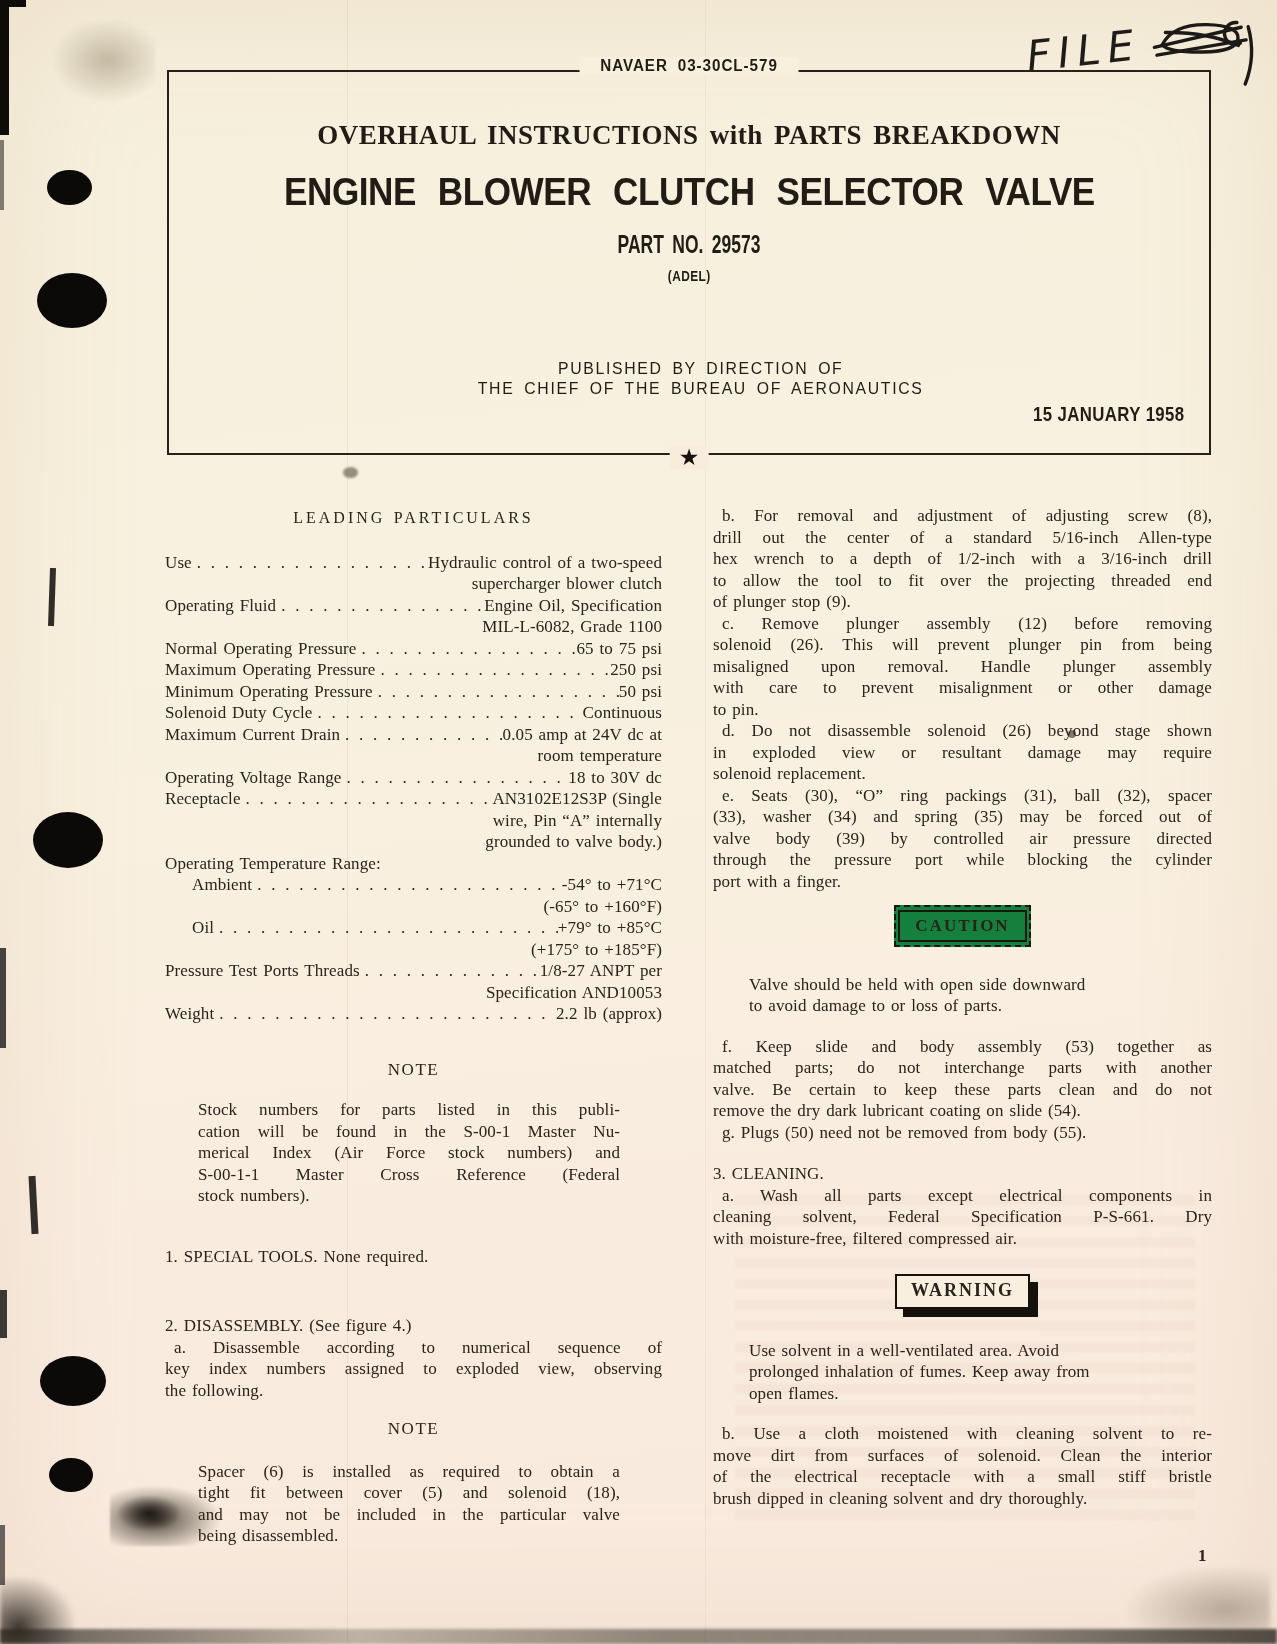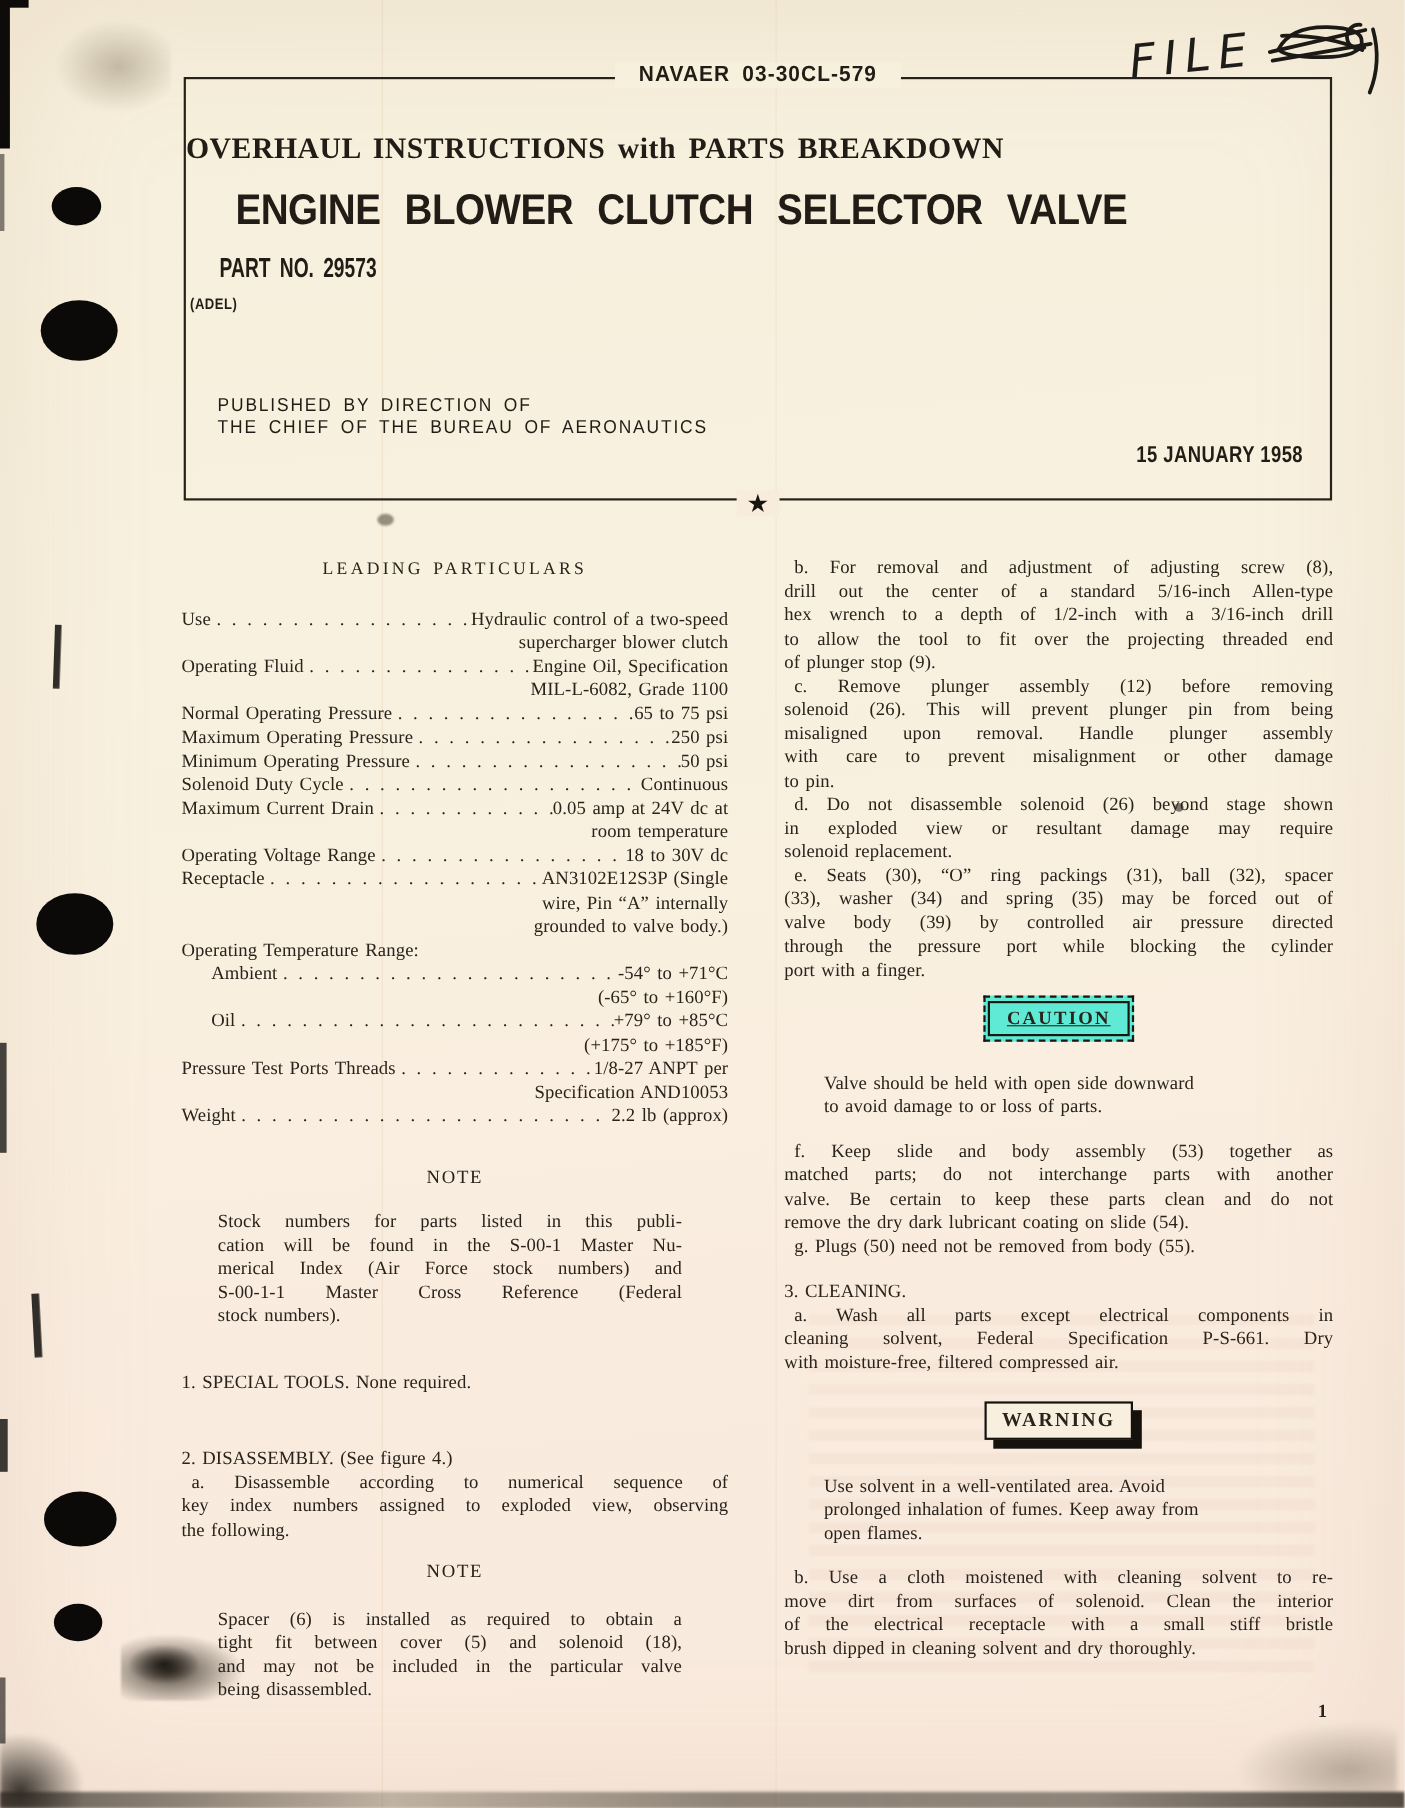--- a/index.html
+++ b/index.html
@@ -18,28 +18,28 @@
   .crease{background:rgba(196,148,104,.16);width:1px;top:0;height:1644px;}
   .ghost{background:repeating-linear-gradient(180deg,rgba(205,130,115,.055) 0 10px,rgba(205,130,115,0) 10px 21px);filter:blur(1px);}
   
   .header-box{
     position:absolute;left:167px;top:70px;width:1044px;height:385px;
     border:2.5px solid #262119;box-sizing:border-box;
   }
   .doc-number{
     position:absolute;top:-15px;left:50%;transform:translateX(-50%);
     background:#f7f0dd;padding:0 16px;white-space:nowrap;
-    font-family:"Liberation Sans","DejaVu Sans",sans-serif;font-weight:bold;font-size:20px;color:#211c15;
+    font-family:"Liberation Sans","DejaVu Sans",sans-serif;font-weight:bold;font-size:16px;color:#211c15;
   }
   .doc-number span{display:inline-block;transform:scaleX(.95);letter-spacing:1px;word-spacing:5px;}
   .star{
     position:absolute;bottom:-16px;left:50%;transform:translateX(-50%);
     background:#f8ecdd;padding:0 9px;font-size:23px;line-height:1;color:#17140f;
   }
-  .h-center{position:absolute;left:0;width:100%;color:#211c15;}
+  .h-center{position:absolute;left:0;width:100%;text-align:center;color:#211c15;}
   .h-sub{top:48px;font-weight:bold;font-size:27px;letter-spacing:.5px;word-spacing:4px;}
   .h-title{top:98px;font-family:"Liberation Sans","DejaVu Sans",sans-serif;font-weight:bold;font-size:39px;}
   .h-title span{display:inline-block;transform:scaleX(.9);word-spacing:14px;letter-spacing:-.5px;}
   .h-part{top:158px;font-family:"Liberation Sans","DejaVu Sans",sans-serif;font-weight:bold;font-size:25px;}
   .h-part span{display:inline-block;transform:scaleX(.7);word-spacing:5px;}
   .h-adel{top:196px;font-family:"Liberation Sans","DejaVu Sans",sans-serif;font-weight:bold;font-size:14px;}
   .h-adel span{display:inline-block;transform:scaleX(.85);letter-spacing:.5px;}
   .h-pub{top:287px;font-family:"Liberation Sans","DejaVu Sans",sans-serif;font-weight:normal;font-size:17px;line-height:20px;margin-left:12px;}
   .h-pub span{display:inline-block;transform:scaleX(.93);letter-spacing:1.8px;word-spacing:4px;white-space:pre-line;}
   .h-date{position:absolute;right:24px;top:330px;font-family:"Liberation Sans","DejaVu Sans",sans-serif;font-weight:bold;font-size:21px;color:#211c15;}
@@ -60,21 +60,21 @@
   .nh1{margin-top:34px;}
   .note-para{margin:19px 42px 0 33px;}
   .sec1{margin-top:39px;}
   .sec2{margin-top:48px;}
   .nh2{margin-top:17px;}
   .note-para2{margin:21px 42px 0 33px;}
   .jl{text-align:justify;text-align-last:justify;}
   .p-ind > div:first-child{text-indent:9px;}
   .boxwrap{text-align:center;}
   .cwrap{margin:13px 0 27px;}
-  .caution-outer{display:inline-block;border:2px dashed #1a1711;padding:2.5px;background:#5eead4;text-decoration:underline;}
+  .caution-outer{display:inline-block;border:2px dashed #1a1711;padding:2.5px;background:#15803d;}
   .caution-inner{border:2px solid #1a1711;padding:3px 15px 4px;font-weight:bold;font-size:17px;letter-spacing:2px;}
   .caution-para{margin:0 56px 0 36px;}
   .pf{margin-top:19px;}
   .sec3{margin-top:20px;}
   .wwrap{margin:25px 0 0;}
   .warning-box{display:inline-block;border:2.5px solid #15120e;background:#f9efdf;padding:4px 14px 5px;
     font-weight:bold;font-size:18px;letter-spacing:2px;box-shadow:8px 8px 0 0 #15120e;text-align:center;}
   .warning-para{margin:31px 70px 0 36px;}
   .pb2{margin-top:19px;}
   .page-num{position:absolute;left:1198px;top:1546px;font-size:17px;font-weight:bold;}

